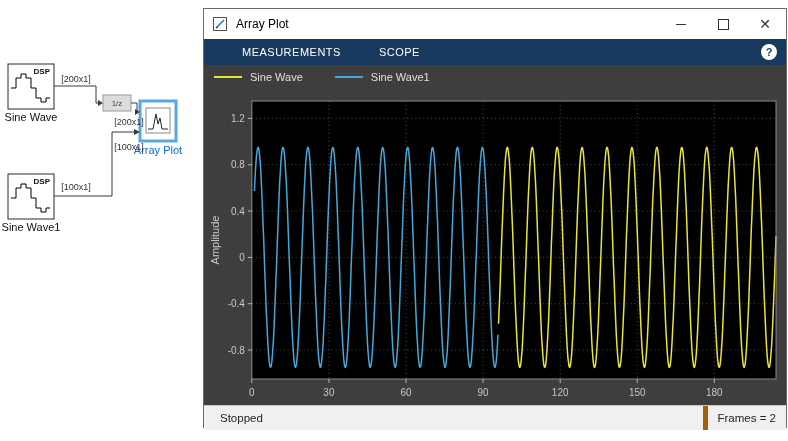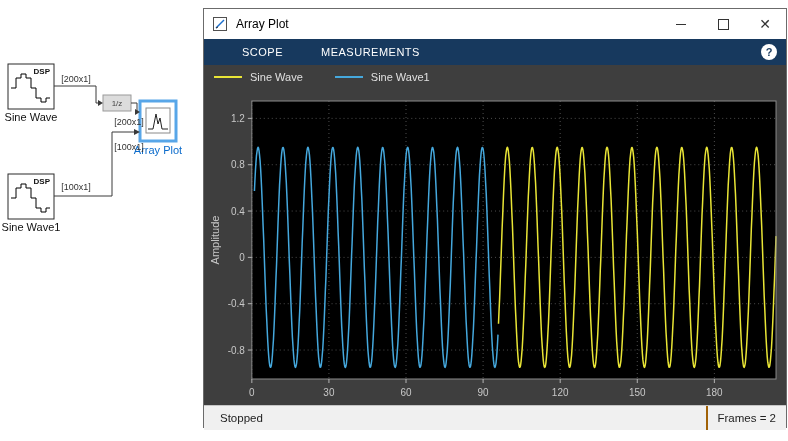--- a/index.html
+++ b/index.html
@@ -63,21 +63,21 @@
   .swatch{width:28px;height:2px;display:inline-block;}
   .lname{color:#e0e0e0;font-size:11px;}
   .plot{flex:1 1 auto;background:#3e3e3e;position:relative;}
   .plot svg{display:block;}
   .plot svg text{font-family:"Liberation Sans", sans-serif;}
   .statusbar{
     height:24px;flex:0 0 24px;background:#f0f0f0;border-top:1px solid #c6c6c6;
     display:flex;align-items:center;font-size:11.5px;color:#222;
   }
   .statusbar .left{padding-left:16px;flex:1;}
-  .statusbar .frames{padding:0 10px;border-left:2px solid #a16207;height:100%;display:inline-flex;align-items:center;}
+  .statusbar .frames{padding:0 10px;border-left:5px solid #a16207;height:100%;display:inline-flex;align-items:center;}
 </style>
 </head>
 <body>
 
 <svg class="diagram" width="203" height="441" viewBox="0 0 203 441">
 
   <g>
     <rect class="blk" x="8" y="64" width="46" height="45"></rect>
     <text class="dsp" x="50" y="74">DSP</text>
     <path class="stair" d="M11,88 h5 V78 h5 V74 h5 V78 h5 V88 h5 V98 h5 V102 h5 V98 h4"></path>
@@ -130,22 +130,22 @@
     <span class="win-btn">
         <span class="min-glyph"></span>
       </span>
     <span class="win-btn">
         <span class="max-glyph"></span>
       </span>
     <span class="win-btn close">✕</span>
   </div>
 
   <div class="toolbar">
+    <span class="tab">MEASUREMENTS</span>
     <span class="tab">SCOPE</span>
-    <span class="tab">MEASUREMENTS</span>
     <span class="help">?</span>
   </div>
 
   <div class="legend">
     <span class="legend-item">
       <span class="swatch" style="background-color: rgb(233, 229, 54);"></span>
       <span class="lname">Sine Wave</span>
     </span>
     <span class="legend-item">
       <span class="swatch" style="background-color: rgb(69, 168, 221);"></span>

